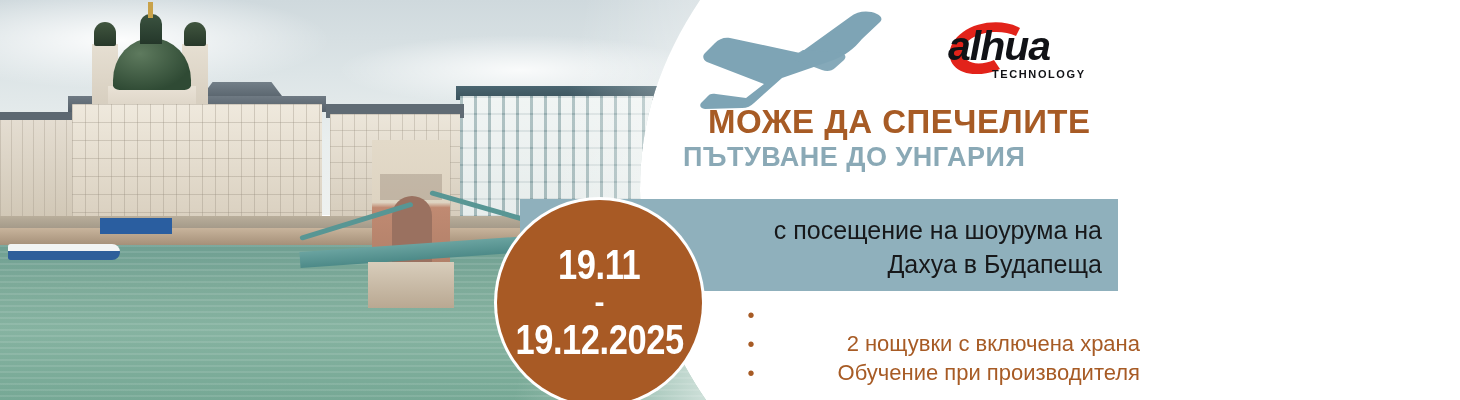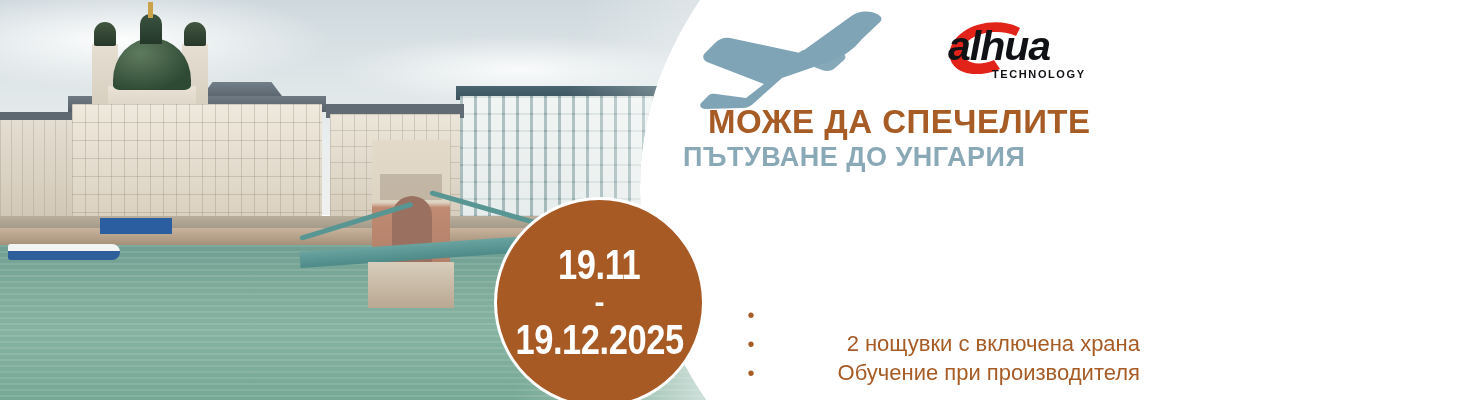--- a/index.html
+++ b/index.html
@@ -297,20 +297,26 @@
       <g fill="currentColor">
         <path d="M205 6 C196 2 186 3 178 9 L128 45 L58 30 C52 29 47 31 43 35 L33 45 C30 48 31 52 35 54 L92 76 L74 90 L44 86 C40 85 37 86 35 89 L29 95 C27 98 29 101 33 101 L70 100 C75 100 79 98 82 95 L110 70 L162 52 C172 48 182 41 190 31 L208 14 C211 11 209 8 205 6 Z"></path>
         <path d="M118 50 L150 62 C155 64 160 63 163 60 L172 52 C175 49 173 45 169 45 L131 42 Z" opacity=".95"></path>
       </g>
     </svg>
   </div>
 
   <div class="headline1">МОЖЕ ДА СПЕЧЕЛИТЕ</div>
   <div class="headline2">ПЪТУВАНЕ ДО УНГАРИЯ</div>
 
+  <div class="bluebox">
+    <div class="bluebox-text">
+      <div>с посещение на шоурума на</div>
+      <div>Дахуа в Будапеща</div>
+    </div>
+  </div>
 
   <div class="bullets">
     <div class="bullet-row">
       <span class="bullet-dot">•</span>
     </div>
     <div class="bullet-row">
       <span class="bullet-dot">•</span>
       <span class="bullet-label">2 нощувки с включена храна</span>
     </div>
     <div class="bullet-row">

